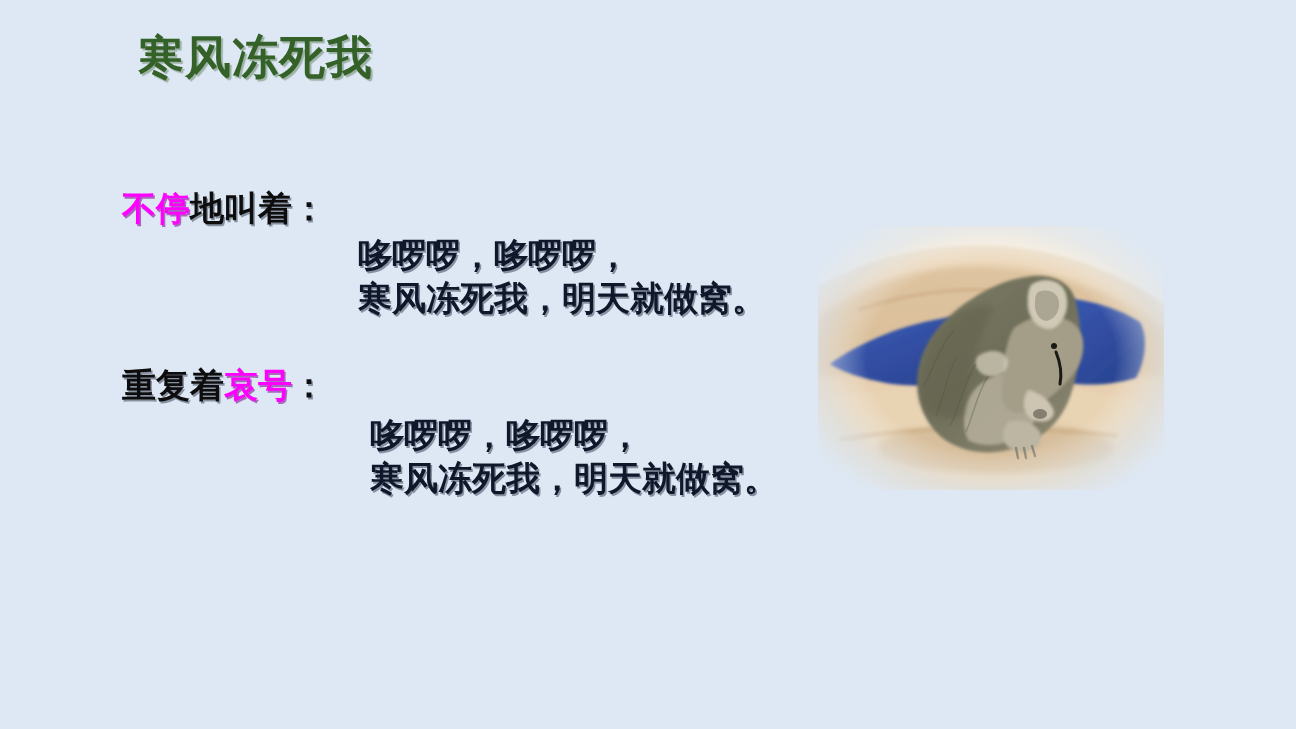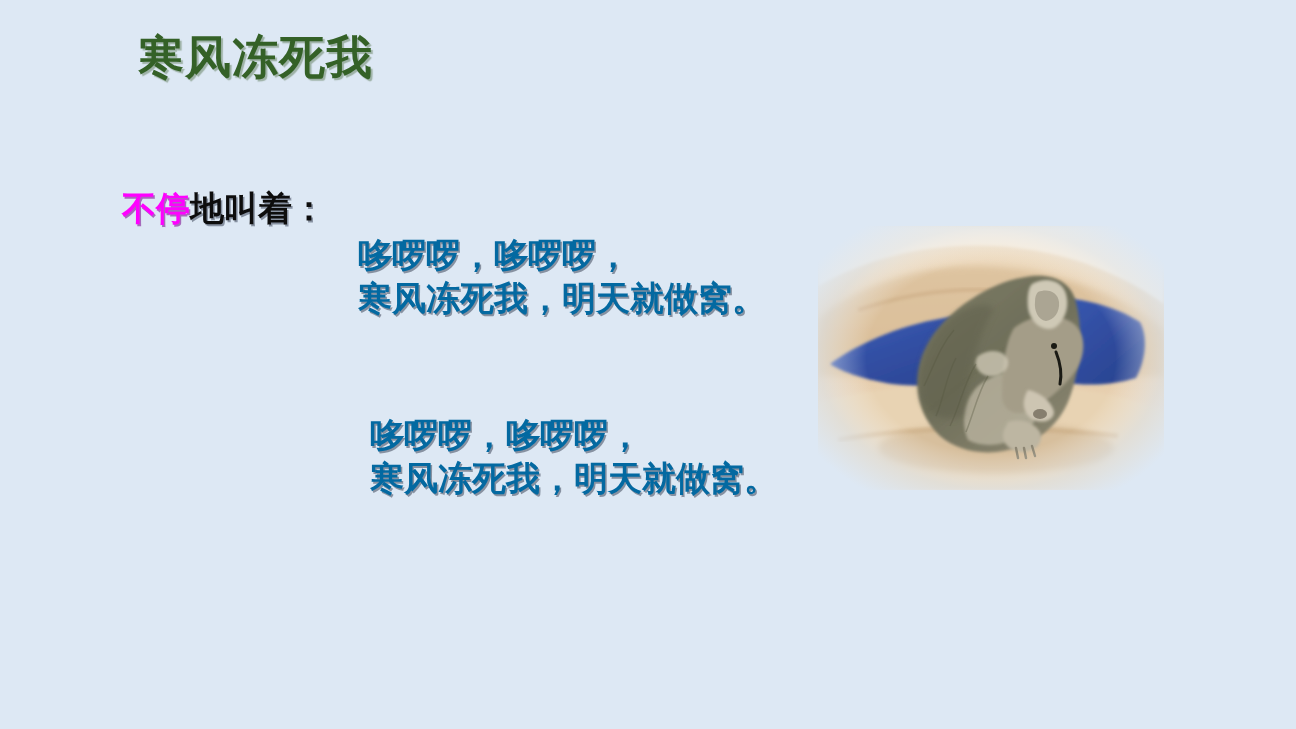--- a/index.html
+++ b/index.html
@@ -49,21 +49,21 @@
     letter-spacing: 0px;
   }
   .hl {
     color: #ff00ff;
     text-shadow: 1.5px 1.5px 0.5px rgba(120,0,140,0.55);
   }
 
   .verse {
     font-size: 34px;
     font-weight: bold;
-    color: #0369a1;
+    color: #0f172a;
     line-height: 1.27;
     white-space: nowrap;
     text-shadow: 1.5px 1.5px 0.5px rgba(30,40,60,0.45);
   }
 
   #block-one-label { left: 122px; top: 188px; }
   #block-one-verse { left: 358px; top: 234px; }
 
   #block-two-label { left: 122px; top: 365px; }
   #block-two-verse { left: 370px; top: 414px; }
@@ -92,20 +92,23 @@
 
   <div class="block lead-label" id="block-one-label">
     <span></span><span class="hl">不停</span><span>地叫着：</span>
   </div>
 
   <div class="block verse" id="block-one-verse">
     <div>哆啰啰，哆啰啰，</div>
     <div>寒风冻死我，明天就做窝。</div>
   </div>
 
+  <div class="block lead-label" id="block-two-label">
+    <span>重复着</span><span class="hl">哀号</span><span>：</span>
+  </div>
 
   <div class="block verse" id="block-two-verse">
     <div>哆啰啰，哆啰啰，</div>
     <div>寒风冻死我，明天就做窝。</div>
   </div>
 
   <div id="illustration">
     <div class="art-frame">
       <svg viewBox="0 0 346 264" preserveAspectRatio="none">
         <defs>

